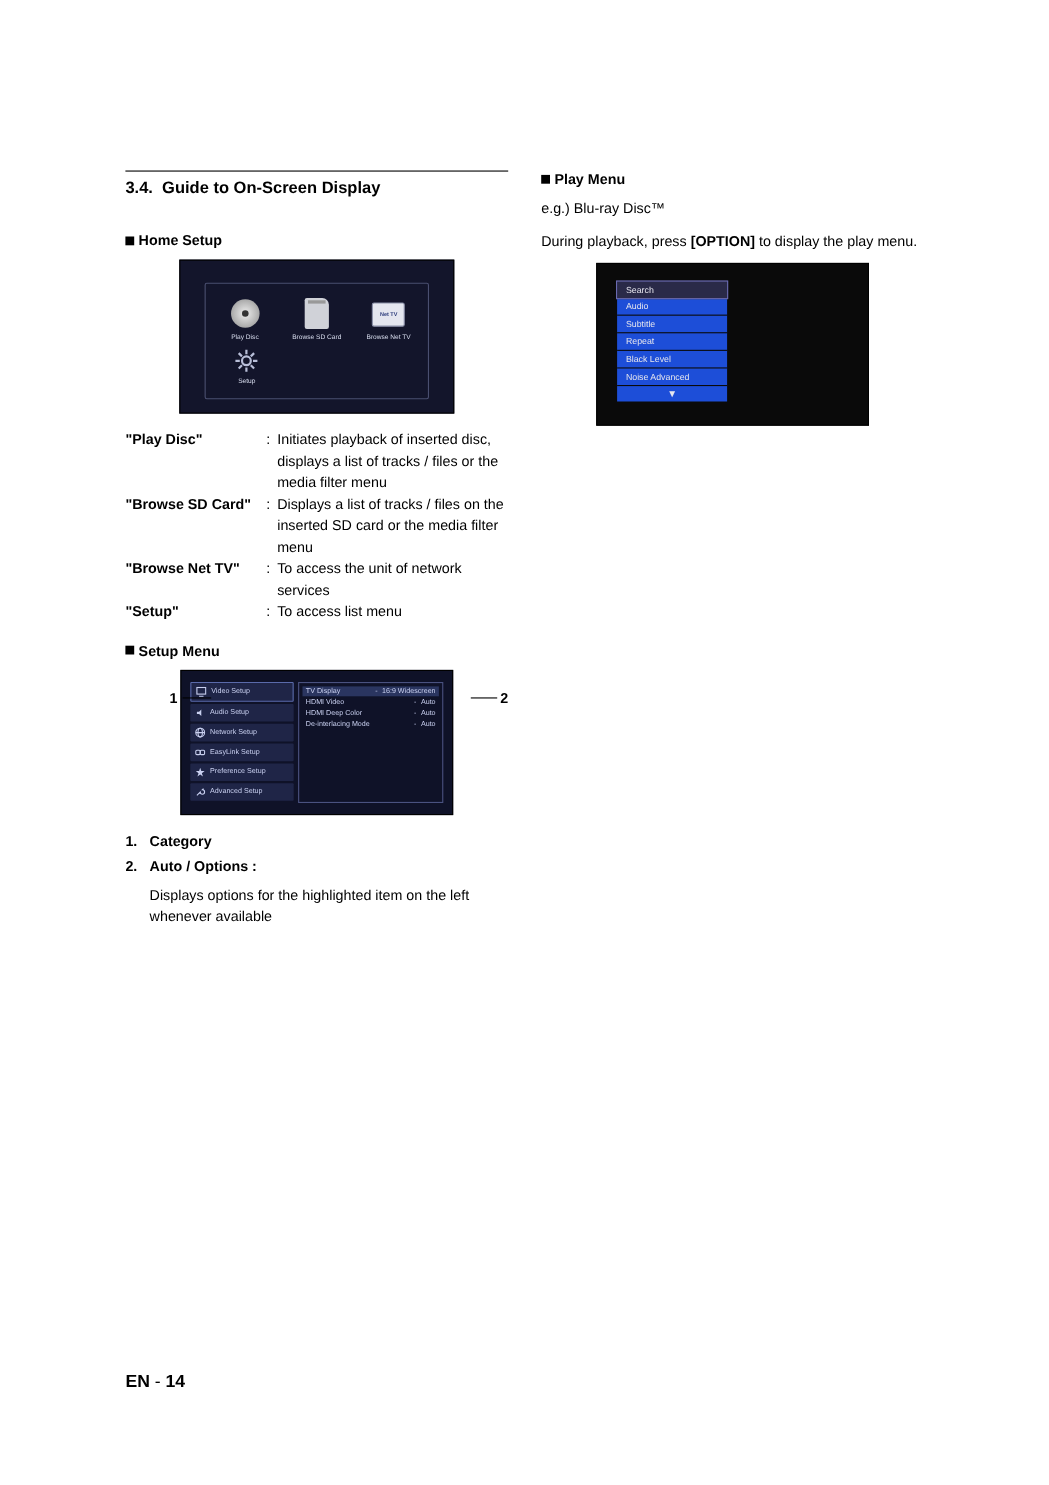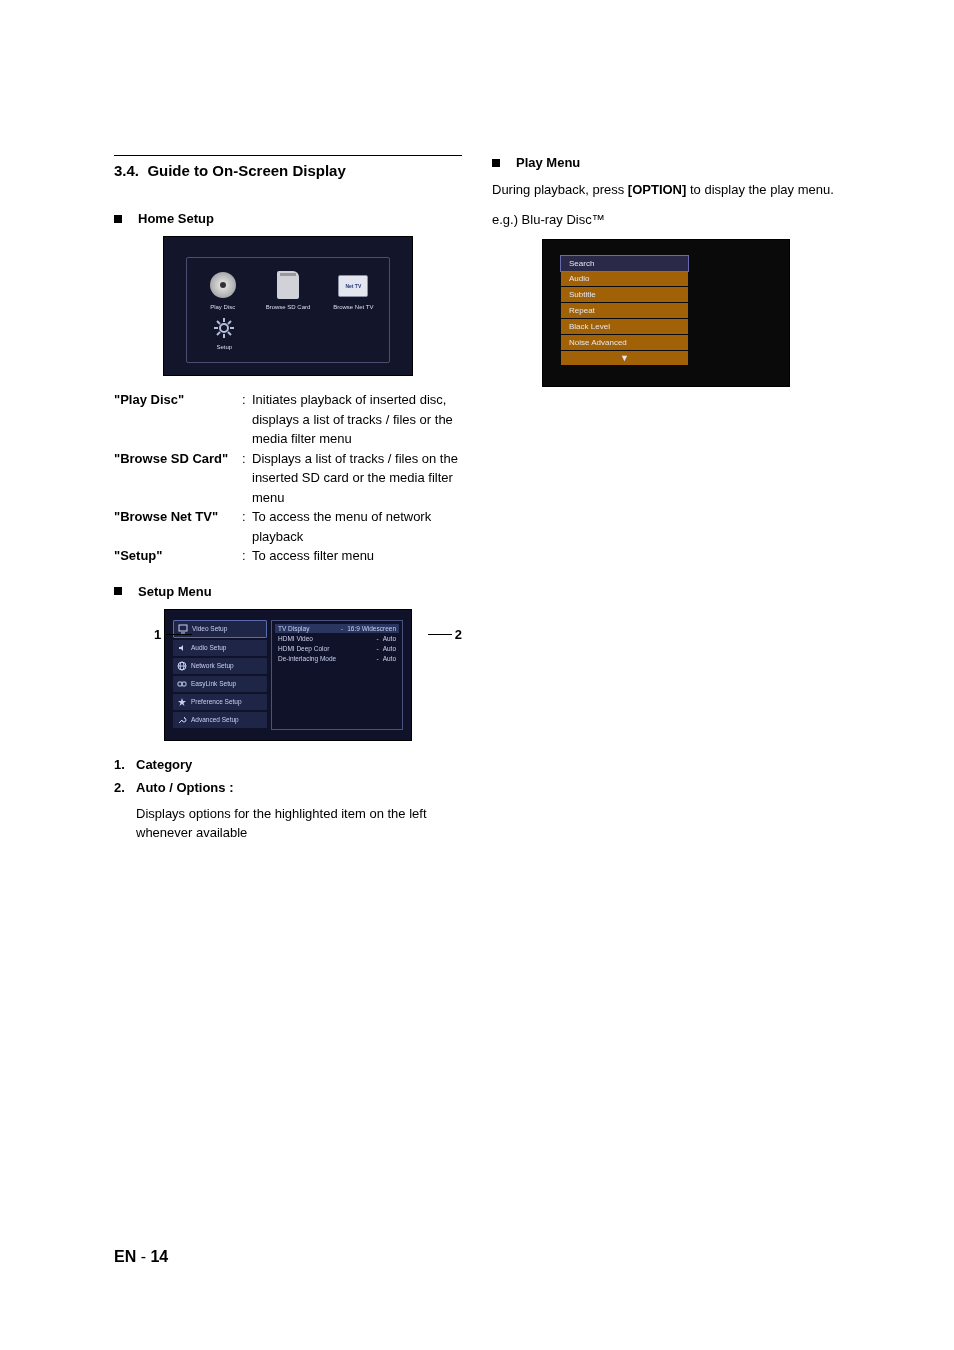--- a/index.html
+++ b/index.html
@@ -20,21 +20,21 @@
     flex: 1;
     min-width: 0;
   }
   .section-title {
     font-size: 15px;
     font-weight: bold;
     border-top: 1.5px solid #000;
     padding-top: 6px;
     margin-bottom: 32px;
   }
-  .bullet-row { display:flex; align-items:center; gap:16px; margin-bottom:10px;}
+  .bullet-row { display:flex; align-items:center; gap:4px; margin-bottom:10px;}
   .bullet { width:8px; height:8px; background:#000; flex:0 0 auto;}
   .bullet-label { font-size:13px; font-weight:bold;}
   .body-text { font-size:13px; line-height:1.5; margin-bottom:10px;}
   .bold { font-weight:bold;}
   .home-icon-inline { display:inline-block; vertical-align:-1px;}
   .home-icon-inline svg { width:12px; height:12px;}
   
   .home-menu-shot {
     width: 250px; height:140px; background:#13152b;
     margin: 10px auto 14px auto; position:relative;
@@ -98,21 +98,21 @@
   .num-row { display:flex; margin-bottom:4px;}
   .num-n { width:22px; flex:0 0 auto; font-weight:bold;}
   .num-head { font-weight:bold;}
   .num-body { margin-left:22px; margin-top:6px; margin-bottom:8px;}
   
   .play-shot {
     width:248px; height:148px; background:#0a0a0a;
     margin:8px auto 0 auto; border:1px solid #000;
     padding:16px 0 0 18px;
   }
-  .play-list { width:127px; background:#a16207; display:flex; flex-direction:column;}
+  .play-list { width:100px; background:#1d4ed8; display:flex; flex-direction:column;}
   .play-item {
     color:#e6e6ee; font-size:8px; padding:3px 8px;
     border-bottom:1px solid #0a0a0a;
   }
   .play-item.sel { background:#2a2a48; border:1px solid #6a6ab0; margin:-1px;}
   .play-arrow { text-align:center; color:#e6e6ee; padding:2px 0; font-size:9px;}
   
   .footer {
     position:absolute; left:114px; bottom:84px;
     font-size:16px; font-weight:bold;
@@ -188,26 +188,26 @@
         <div class="def-val">Initiates playback of inserted disc, displays a list of tracks / files or the media filter menu</div>
       </div>
       <div class="def-row">
         <div class="def-key">"Browse SD Card"</div>
         <div class="def-colon">:</div>
         <div class="def-val">Displays a list of tracks / files on the inserted SD card or the media filter menu</div>
       </div>
       <div class="def-row">
         <div class="def-key">"Browse Net TV"</div>
         <div class="def-colon">:</div>
-        <div class="def-val">To access the menu of network playback</div>
+        <div class="def-val">To access the unit of network services</div>
       </div>
       <div class="def-row">
         <div class="def-key">"Setup"</div>
         <div class="def-colon">:</div>
-        <div class="def-val">To access filter menu</div>
+        <div class="def-val">To access list menu</div>
       </div>
     </div>
 
     <div class="bullet-row">
       <span class="bullet"></span>
       <span class="bullet-label">Setup Menu</span>
     </div>
 
     <div class="setup-shot-wrap">
       <div class="setup-callout-left">1</div>
@@ -293,24 +293,24 @@
       </div>
       <div class="num-body">Displays options for the highlighted item on the left whenever available</div>
     </div>
   </div>
 
   <div class="col">
     <div class="bullet-row">
       <span class="bullet"></span>
       <span class="bullet-label">Play Menu</span>
     </div>
+    <p class="body-text">e.g.) Blu-ray Disc™</p>
     <p class="body-text">
       <span>During playback, press </span><span class="bold">[OPTION]</span><span> to display the play menu.</span>
     </p>
-    <p class="body-text">e.g.) Blu-ray Disc™</p>
 
     <div class="play-shot">
       <div class="play-list">
         <div class="play-item sel">Search</div>
         <div class="play-item">Audio</div>
         <div class="play-item">Subtitle</div>
         <div class="play-item">Repeat</div>
         <div class="play-item">Black Level</div>
         <div class="play-item">Noise Advanced</div>
         <div class="play-arrow">▼</div>

